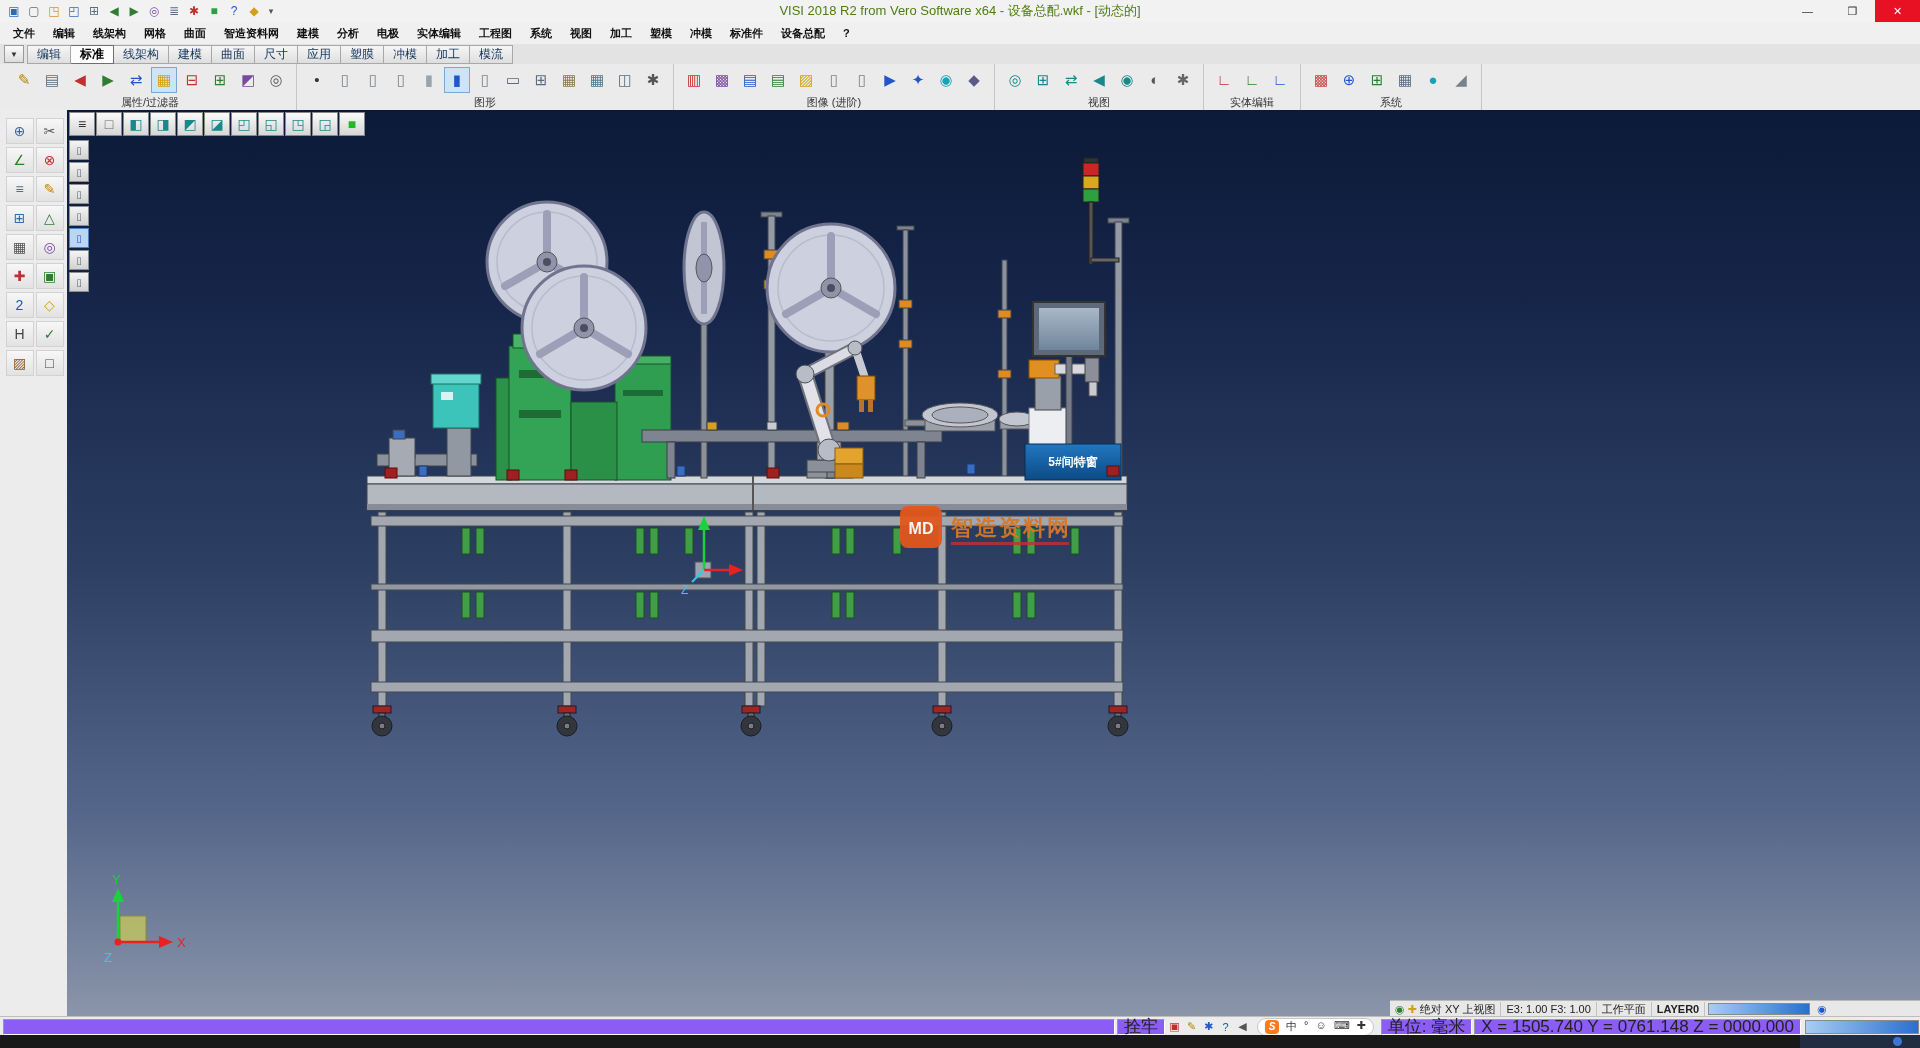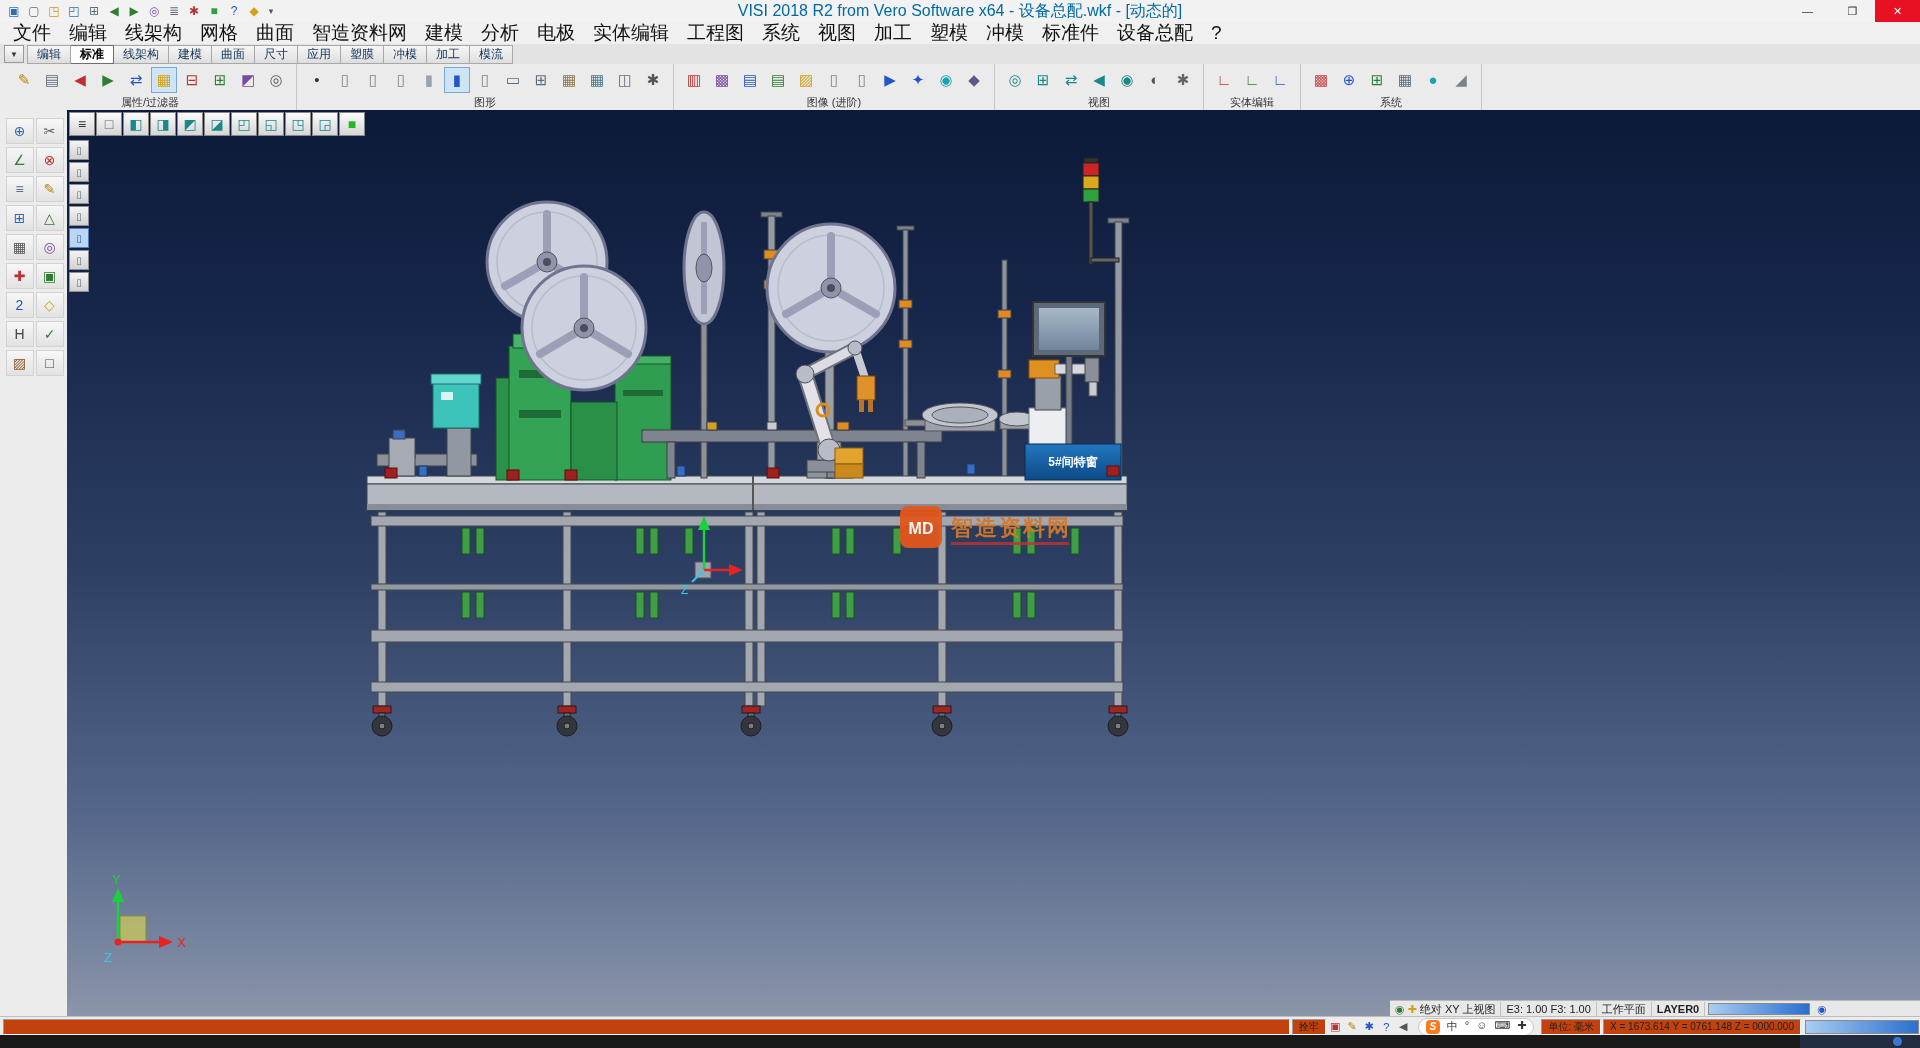--- a/index.html
+++ b/index.html
@@ -4,28 +4,28 @@
 <style>
   html,body{margin:0;padding:0;}
   body{width:1920px;height:1048px;overflow:hidden;position:relative;background:#ececec;
        font-family:"Liberation Sans","DejaVu Sans",sans-serif;font-size:12px;color:#222;}
   
   .titlebar{position:absolute;left:0;top:0;width:1920px;height:22px;background:#f2f2f2;
             border-bottom:1px solid #d6d6d6;display:flex;align-items:center;}
   .qicons{display:flex;align-items:center;padding-left:4px;}
   .qicon{width:20px;height:18px;display:flex;align-items:center;justify-content:center;font-size:12px;}
   .qmore{width:14px;text-align:center;font-size:9px;color:#555;}
-  .title-text{position:absolute;left:50%;transform:translateX(-50%);font-size:16px;color:#0369a1;white-space:nowrap;}
+  .title-text{position:absolute;left:50%;transform:translateX(-50%);font-size:13px;color:#4d7c0f;white-space:nowrap;}
   .win-controls{position:absolute;right:0;top:0;height:22px;display:flex;}
   .win-btn{width:45px;height:22px;display:flex;align-items:center;justify-content:center;font-size:11px;color:#333;}
   .win-btn.close{background:#e81123;color:#fff;}
   
   .menubar{position:absolute;left:0;top:22px;width:1920px;height:22px;background:#f0f0f0;
            display:flex;align-items:center;padding-left:4px;border-bottom:1px solid #dcdcdc;}
-  .menu-item{padding:2px 9px;font-size:19px;color:#111;white-space:nowrap;}
+  .menu-item{padding:2px 9px;font-size:11px;color:#111;white-space:nowrap;font-weight:bold;}
   
   .tabbar{position:absolute;left:0;top:44px;width:1920px;height:20px;background:#e3e3e3;
           display:flex;align-items:center;padding-left:4px;border-bottom:1px solid #c3c3c3;}
   .tab-drop{width:18px;height:16px;border:1px solid #9a9a9a;background:linear-gradient(#fbfbfb,#dcdcdc);
             font-size:8px;color:#333;display:flex;align-items:center;justify-content:center;margin-right:3px;}
   .tab{padding:1px 9px;font-size:12px;border:1px solid #a8a8a8;border-left:none;background:linear-gradient(#f6f6f6,#dedede);
        color:#13335a;white-space:nowrap;height:15px;display:flex;align-items:center;}
   .tab:first-of-type{border-left:1px solid #a8a8a8;}
   .tab.active{background:#fdfdfd;border-color:#6f6f6f;font-weight:bold;color:#000;}
   
@@ -57,21 +57,21 @@
   .stool.active{background:#bcd6f2;border-color:#4d82c2;}
   
   .substatus{position:absolute;left:1390px;top:1000px;width:530px;height:16px;background:#e8e8e8;
              border-top:1px solid #b8b8b8;display:flex;align-items:center;font-size:11px;}
   .sscell{display:flex;align-items:center;gap:3px;padding:0 5px;height:14px;border-right:1px solid #c2c2c2;white-space:nowrap;}
   .ssicon{font-size:11px;}
   
   .statusbar{position:absolute;left:0;top:1016px;width:1920px;height:19px;background:#ececec;
              border-top:1px solid #bdbdbd;display:flex;align-items:center;padding:0 2px;}
   .scell{border:1px solid;border-color:#9a9a9a #fff #fff #9a9a9a;height:14px;display:flex;align-items:center;
-         padding:0 6px;font-size:10px;margin:12px 1px;white-space:nowrap;background:#c2410c;}
+         padding:0 6px;font-size:17px;margin:12px 1px;white-space:nowrap;background:#8b5cf6;}
   .scell.spacer{flex:1;}
   .sicon{width:17px;height:15px;display:flex;align-items:center;justify-content:center;font-size:11px;}
   .ime{display:flex;align-items:center;background:#fff;border:1px solid #c8c8c8;border-radius:9px;
        padding:0 7px;gap:7px;height:16px;margin:0 6px;}
   .ime-logo{width:14px;height:14px;background:#ff7a1a;color:#fff;border-radius:4px;font-weight:bold;
             font-size:10px;font-style:italic;display:flex;align-items:center;justify-content:center;}
   .ime-item{font-size:11px;color:#333;}
   .pbar{width:112px;height:12px;border:1px solid #8a8a8a;background:linear-gradient(90deg,#a9ccf2,#2a6fd0);margin:0 3px;}
   .pbar.small{width:100px;height:10px;}
   
@@ -807,20 +807,20 @@
     <span style="display:flex;gap:7px;">
 
     <span class="ime-item">中</span>
         <span class="ime-item">°</span>
         <span class="ime-item">☺</span>
         <span class="ime-item">⌨</span>
         <span class="ime-item">✚</span>
       </span>
   </div>
   <div class="scell">单位: 毫米</div>
-  <div class="scell">X = 1673.614 Y = 0761.148 Z = 0000.000</div>
+  <div class="scell">X = 1505.740 Y = 0761.148 Z = 0000.000</div>
   <div class="pbar"></div>
 </div>
 
 <div class="taskbar">
   <div class="tb-right"></div>
   <div class="tb-dot"></div>
 </div>
 
 </body></html>

